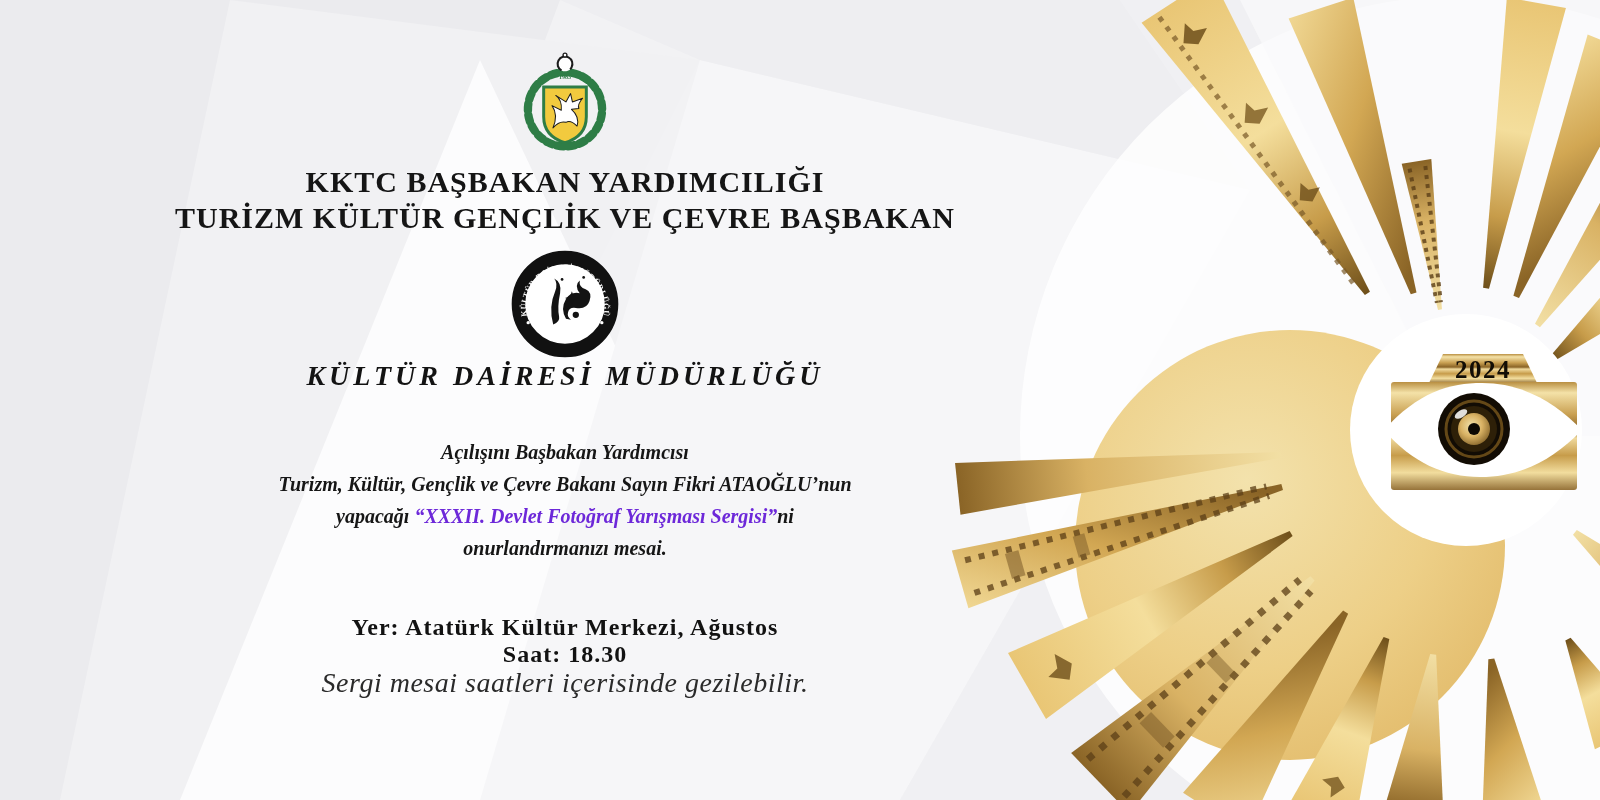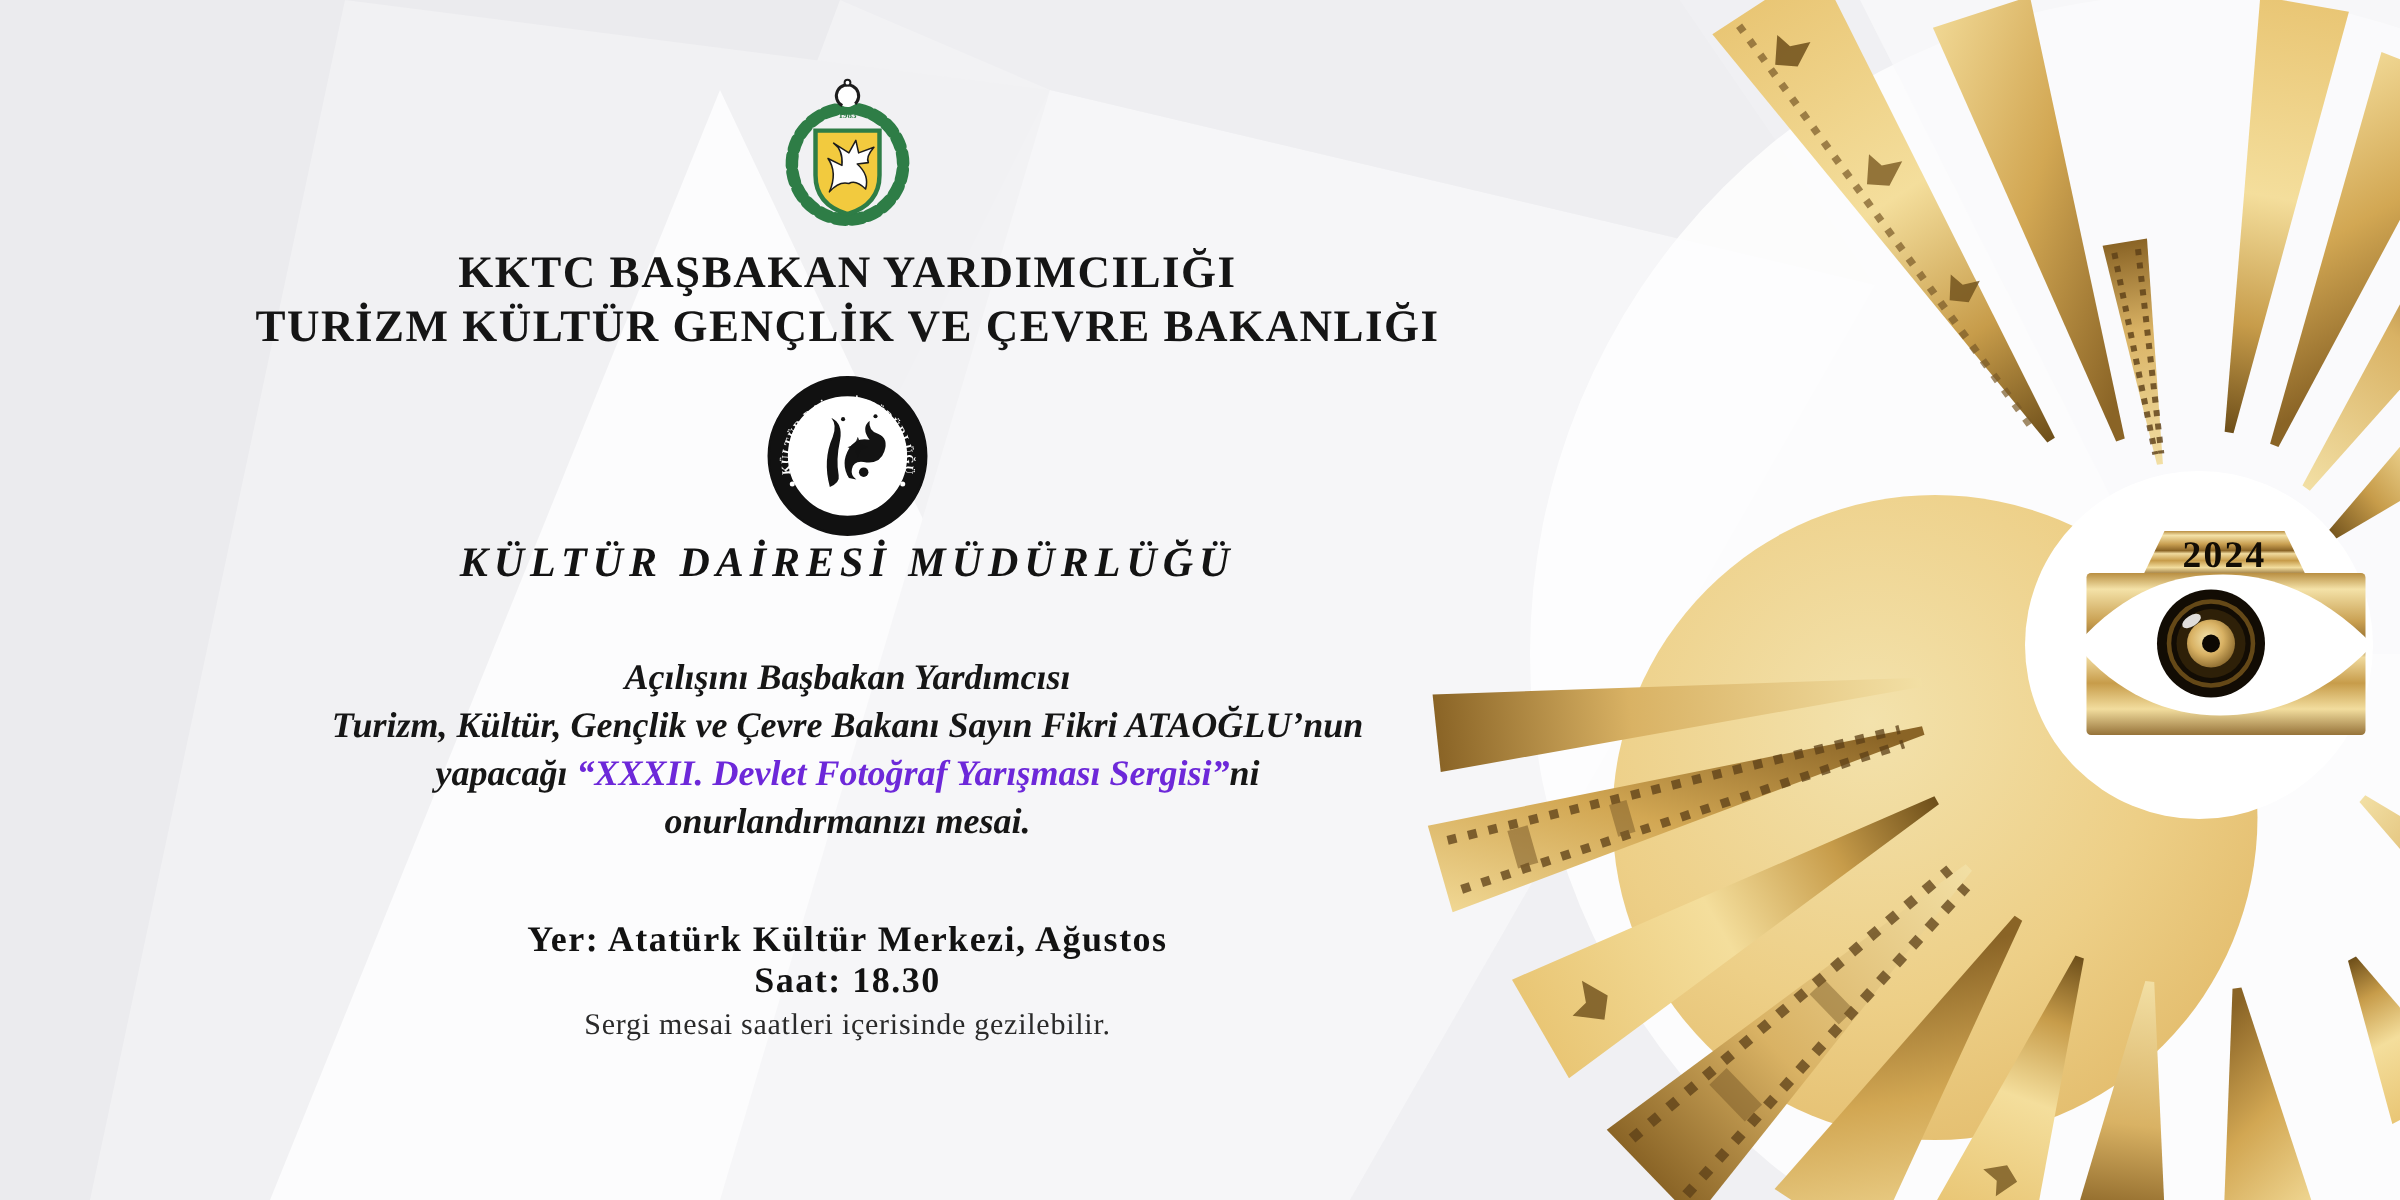--- a/index.html
+++ b/index.html
@@ -21,29 +21,29 @@
     margin:0;color:#151515;
   }
   .ministry-line.first{margin-top:12px;}
   .seal-svg{margin:14px auto 0;}
   .dept-title{
     font-weight:bold;font-style:italic;font-size:28px;letter-spacing:4px;
     margin:2px 0 0 0;color:#131313;
   }
   .invite{
     margin-top:44px;font-weight:bold;font-style:italic;
-    font-size:24px;line-height:32px;color:#161616;
+    font-size:20px;line-height:32px;color:#161616;
   }
   .invite .hl{color:#6d28d9;}
   .details{
     margin-top:50px;font-weight:bold;font-size:24px;line-height:26.5px;
     letter-spacing:1px;color:#121212;
   }
   .details .note{
-    font-weight:normal;font-size:20px;letter-spacing:0.5px;
+    font-weight:normal;font-style:italic;font-size:28px;letter-spacing:0.5px;
     margin-top:3px;color:#2a2a2a;
   }
 </style>
 </head>
 <body>
 
 <svg id="bg-facets" width="1600" height="800" viewBox="0 0 1600 800">
   <rect x="0" y="0" width="1600" height="800" fill="#f2f2f4"></rect>
   <polygon points="0,0 560,0 260,800 0,800" fill="#ebebee"></polygon>
   <polygon points="230,0 700,60 330,800 60,800" fill="#f1f1f3"></polygon>
@@ -65,21 +65,21 @@
     <circle cx="60" cy="5.5" r="2.1" fill="#ffffff" stroke="#1c1c1c" stroke-width="1.4"></circle>
     <text x="60" y="31" font-size="6.5" font-weight="bold" fill="#2e7d46" text-anchor="middle">1983</text>
 
     <path d="M 37 40 L 83 40 L 83 72 Q 83 93 60 100 Q 37 93 37 72 Z" fill="#F2CA3E" stroke="#2e7d46" stroke-width="3.2"></path>
 
     <path d="M 47 84 Q 53 70 46 60 L 56 65 Q 57 54 50 49 L 61 56 L 66 47 L 68 56 L 79 52
              Q 73 59 75 63 L 67 64 Q 76 72 73 82 Q 66 75 61 78 Q 54 76 47 84 Z" fill="#ffffff" stroke="#1c1c1c" stroke-width="1.1" stroke-linejoin="round"></path>
   </svg>
 
   <p class="ministry-line first">KKTC BAŞBAKAN YARDIMCILIĞI</p>
-  <p class="ministry-line">TURİZM KÜLTÜR GENÇLİK VE ÇEVRE BAKANLIĞI</p>
+  <p class="ministry-line">TURİZM KÜLTÜR GENÇLİK VE ÇEVRE BAŞBAKAN</p>
 
   <svg class="seal-svg" width="108" height="108" viewBox="0 0 110 110">
     <circle cx="55" cy="55" r="47" fill="#ffffff" stroke="#111111" stroke-width="13"></circle>
     <circle cx="55" cy="55" r="53.5" fill="none" stroke="#111111" stroke-width="1.6"></circle>
     <defs>
       <path id="sealTop" d="M 16 66 A 39.5 39.5 0 1 1 94 66" fill="none"></path>
       <path id="sealBottom" d="M 23 78 A 39 39 0 0 0 87 78" fill="none"></path>
     </defs>
     <text font-size="8" font-weight="bold" fill="#ffffff" letter-spacing="0.6">
       <textPath href="#sealTop" startOffset="50%" text-anchor="middle">KÜLTÜR DAİRESİ MÜDÜRLÜĞÜ</textPath>

